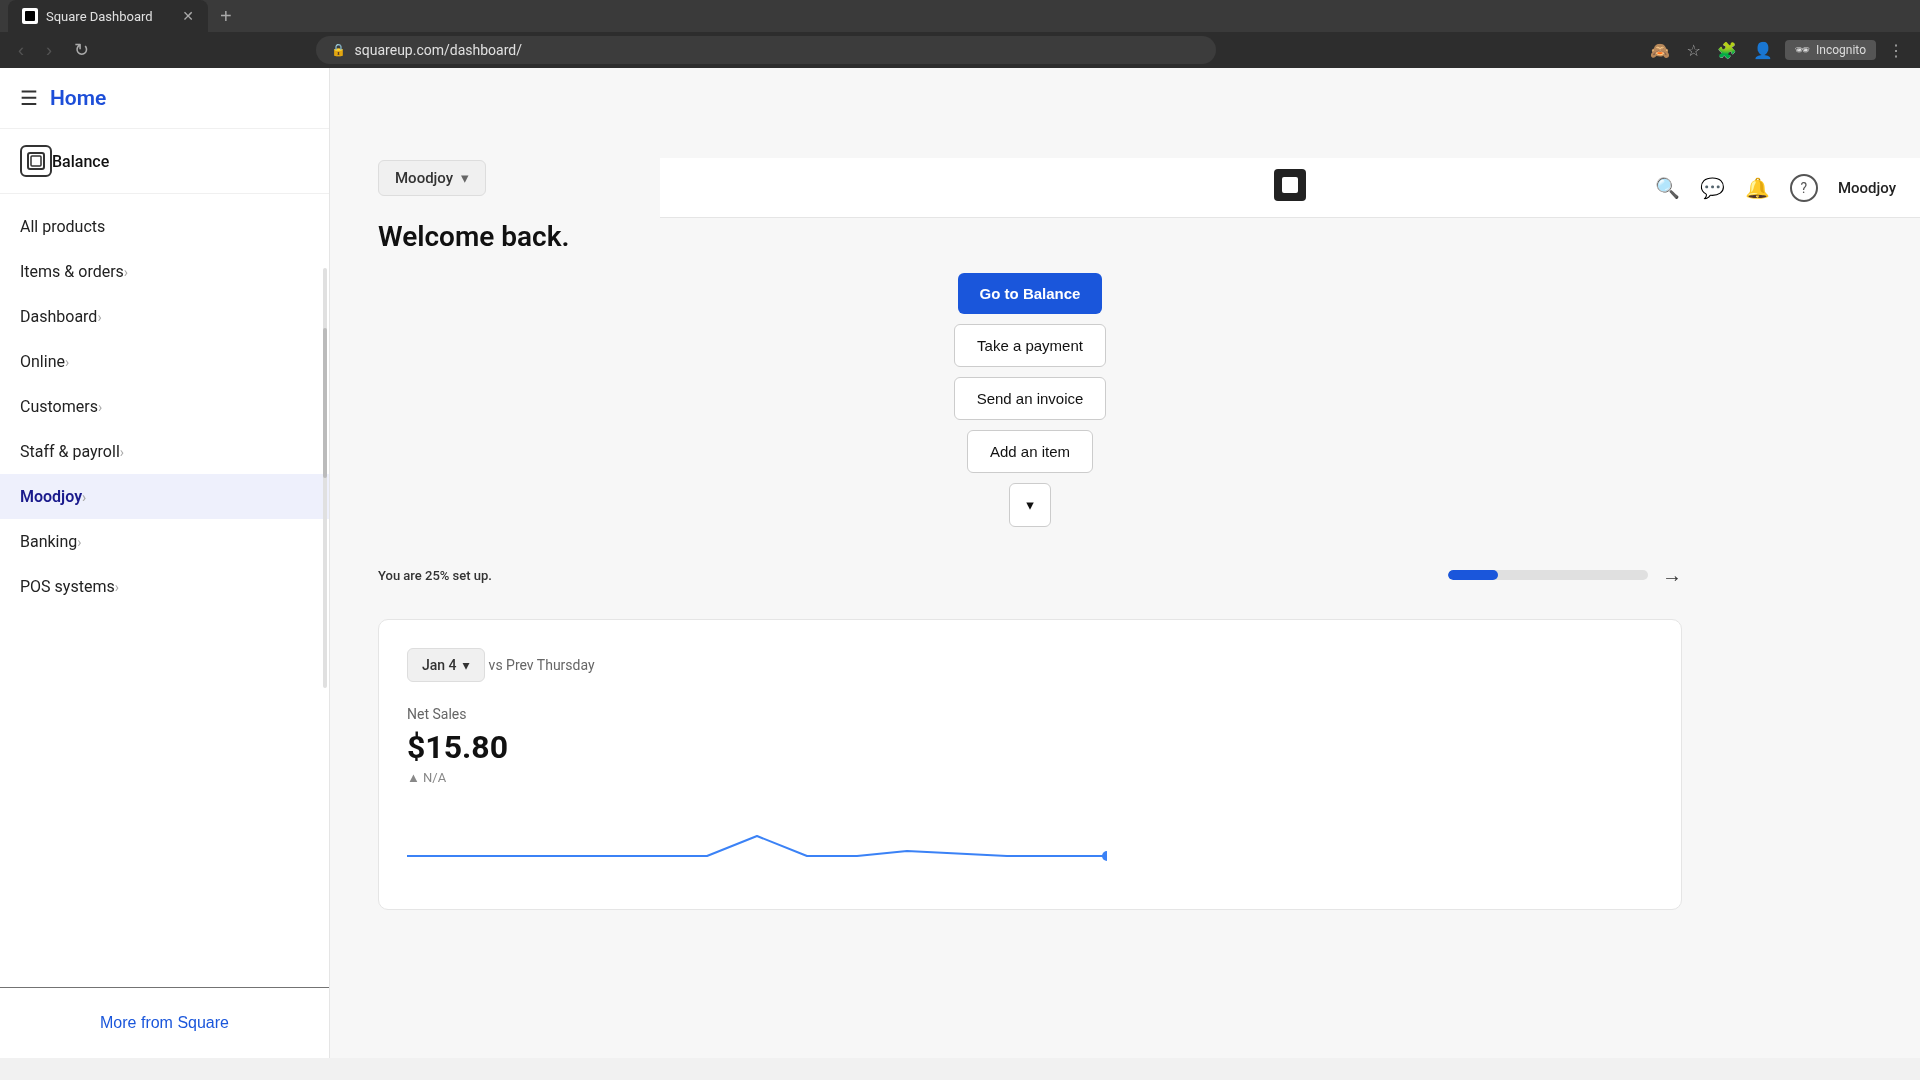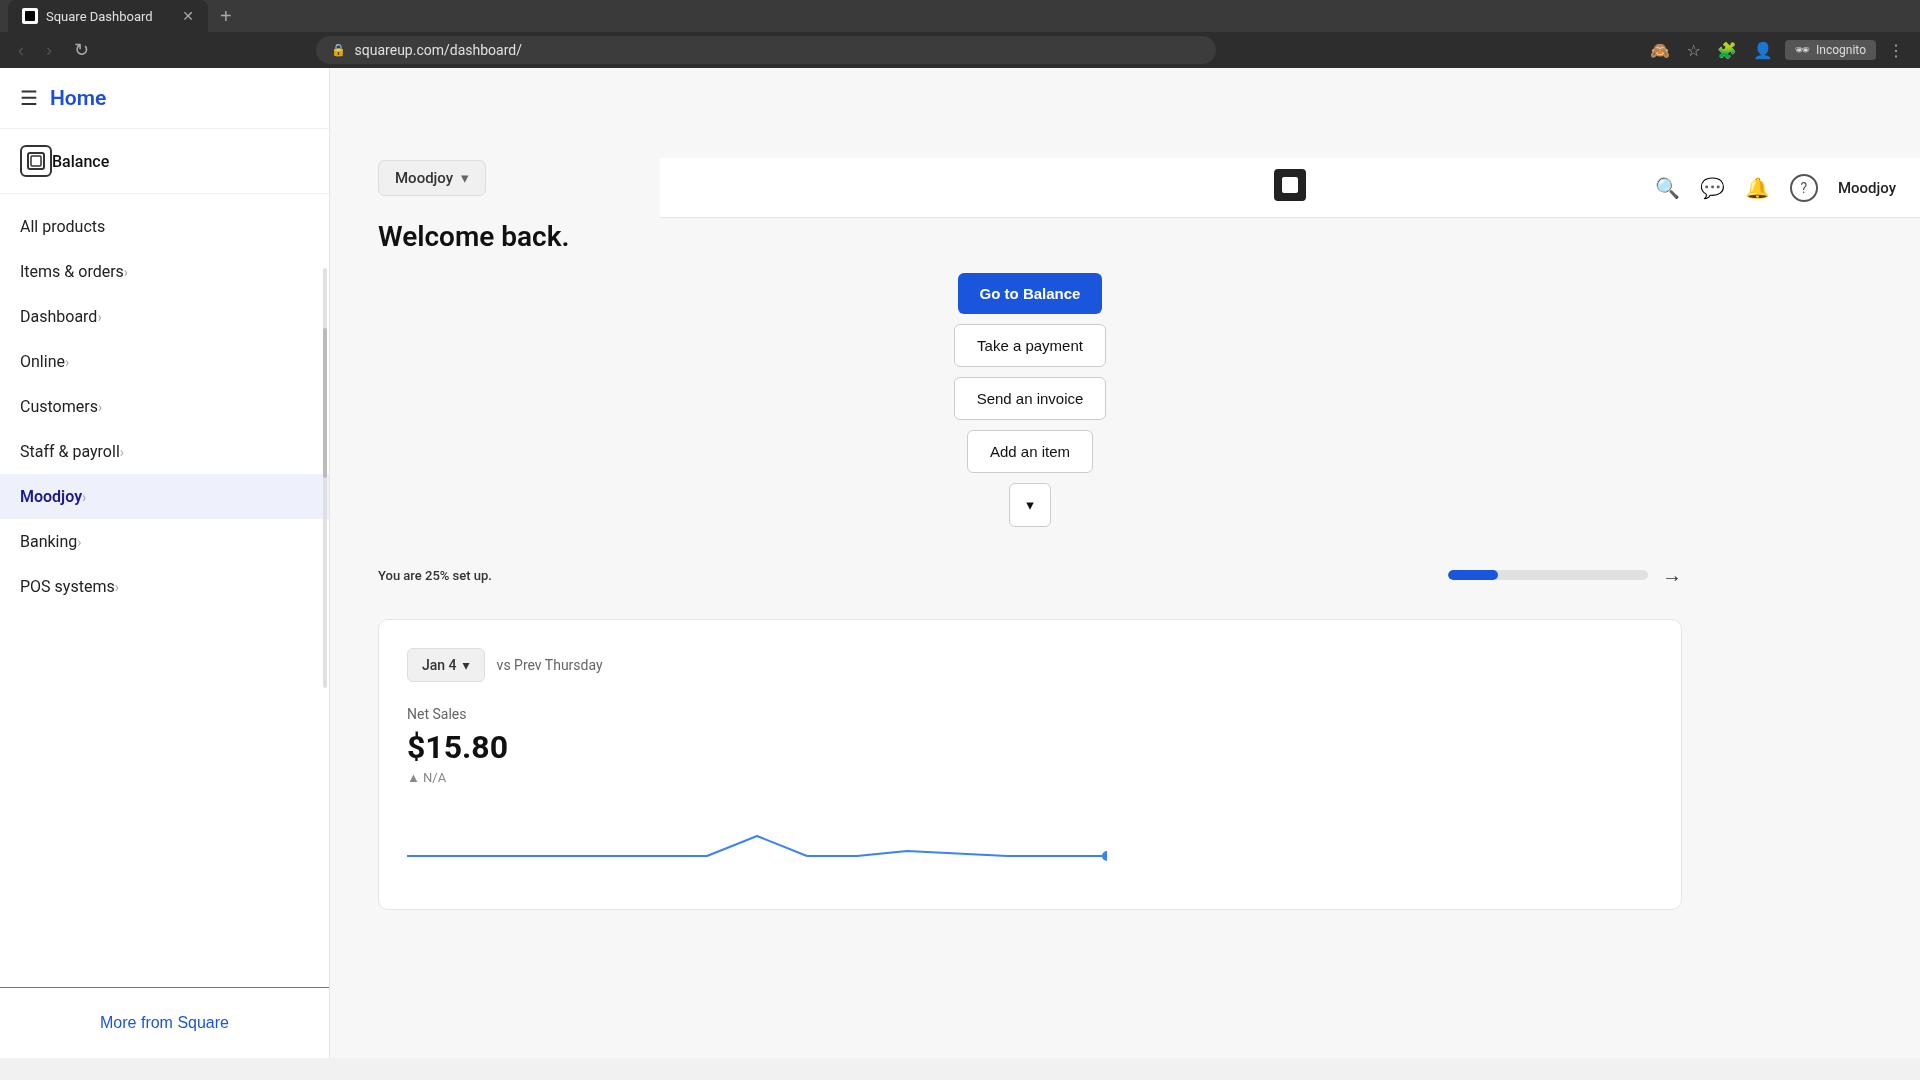--- a/index.html
+++ b/index.html
@@ -69,21 +69,21 @@
     
     .setup-section { display: flex; align-items: center; justify-content: space-between; margin-bottom: 32px; }
     .setup-text { font-size: 13px; color: #333; font-weight: 500; }
     .setup-right { display: flex; align-items: center; gap: 14px; }
     .progress-bar-container { width: 200px; height: 10px; background: #e0e0e0; border-radius: 5px; overflow: hidden; }
     .progress-bar-fill { height: 100%; width: 25%; background: #1a56db; border-radius: 5px; }
     .progress-arrow { font-size: 20px; color: #333; cursor: pointer; }
 
     
     .chart-section { background: #fff; border-radius: 10px; padding: 28px; border: 1px solid #e5e5e5; }
-    .chart-controls { display: flex; align-items: center; gap: 12px; margin-bottom: 24px; }
+    .chart-controls { display: flex; align-items: center; gap: 4px; margin-bottom: 24px; }
     .date-selector { display: inline-flex; align-items: center; gap: 6px; background: #f0f0f0; border: 1px solid #ddd; border-radius: 6px; padding: 8px 14px; cursor: pointer; font-size: 14px; color: #333; font-weight: 500; }
     .vs-text { color: #666; font-size: 14px; }
     .chart-label { font-size: 14px; color: #666; margin-bottom: 6px; }
     .chart-amount { font-size: 32px; font-weight: 700; color: #111; margin-bottom: 4px; }
     .chart-change { font-size: 13px; color: #888; display: flex; align-items: center; gap: 4px; }
     .chart-visual { height: 80px; position: relative; margin-top: 16px; }
   </style>
 </head>
 <body>
 

